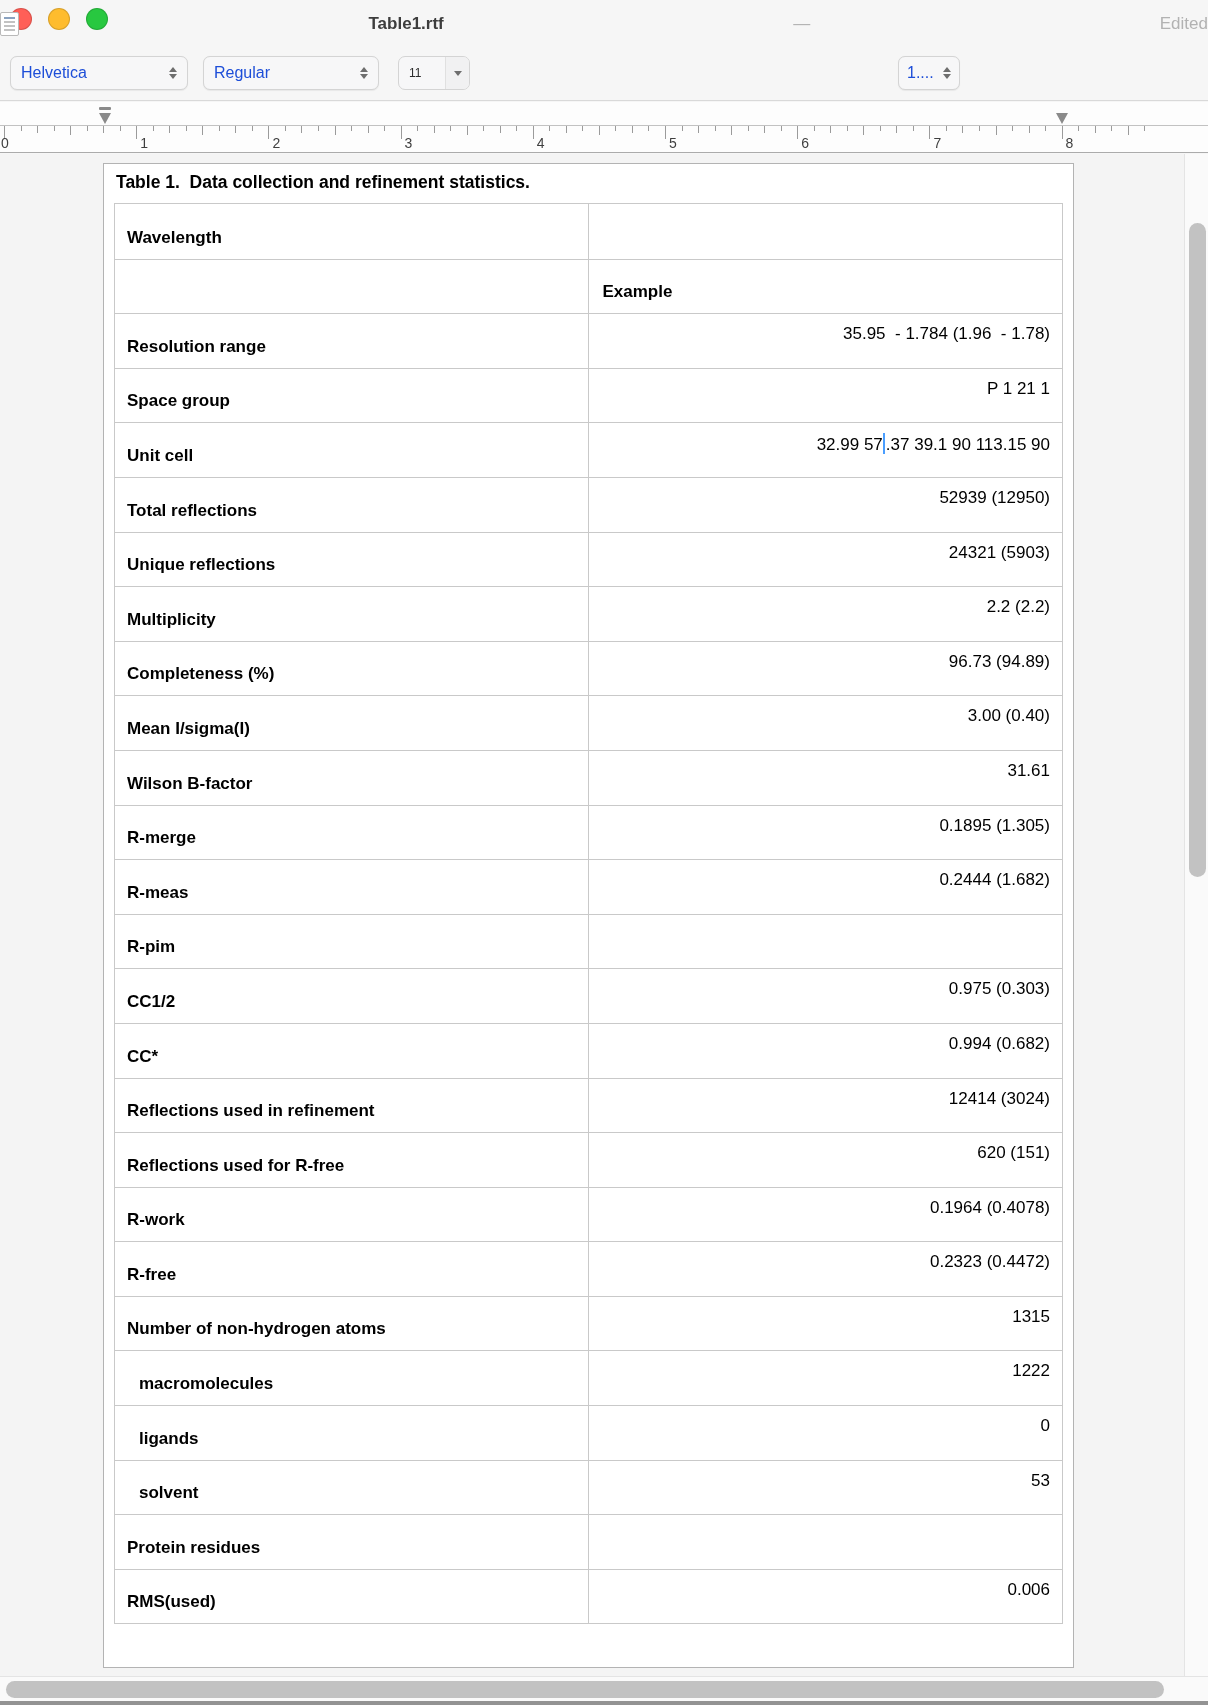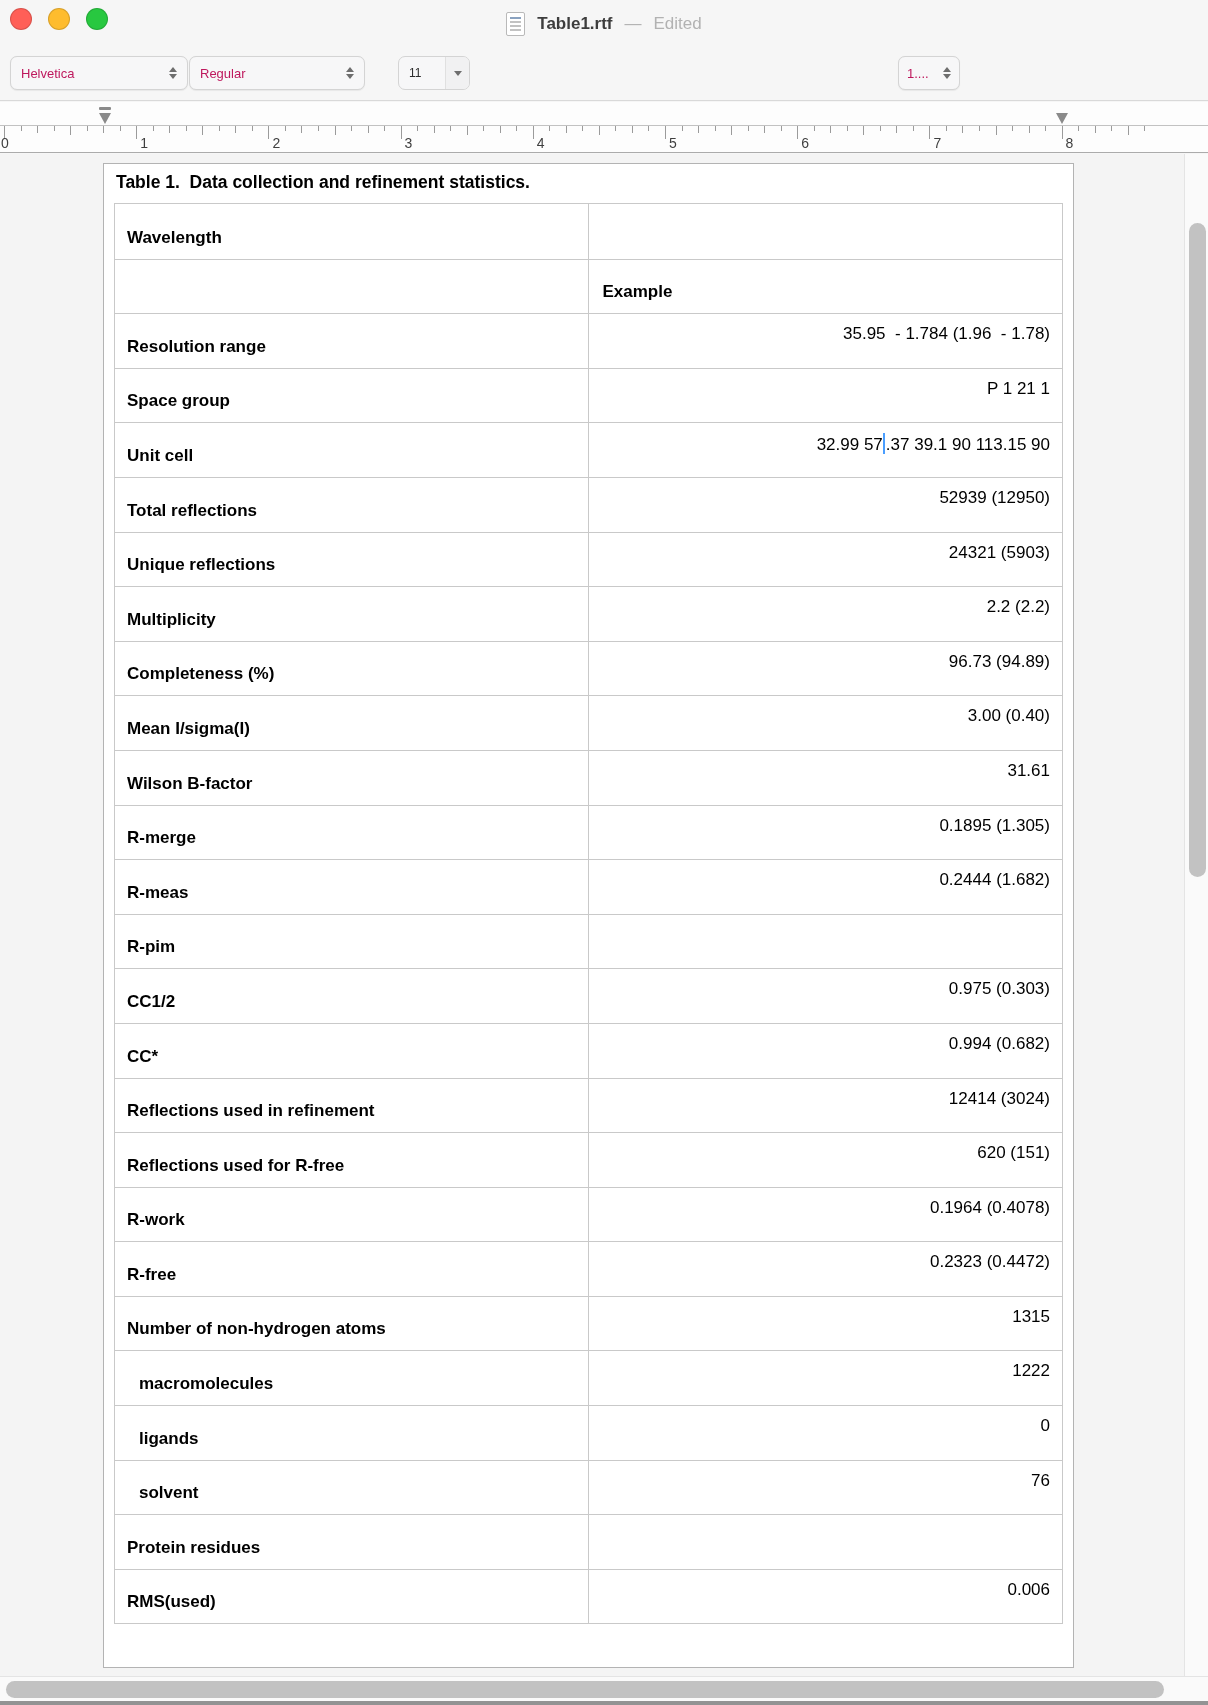--- a/index.html
+++ b/index.html
@@ -6,30 +6,30 @@
   *{box-sizing:border-box;font-family:"Liberation Sans",sans-serif;}
   .window{position:relative;width:1208px;height:1705px;background:#f6f6f6;overflow:hidden;}
 
   
   .titlebar{position:absolute;left:0;top:0;width:100%;height:48px;background:#f6f6f6;}
   .traffic{position:absolute;left:10px;top:8px;display:flex;gap:16px;}
   .tl{width:22px;height:22px;border-radius:50%;display:inline-block;border:0.5px solid rgba(0,0,0,.15);}
   .tl.red{background:#ff5f57;}
   .tl.yellow{background:#febc2e;}
   .tl.green{background:#28c840;}
-  .title-group{position:absolute;left:0;top:0;width:100%;height:48px;display:flex;align-items:center;justify-content:center;gap:12px;}
+  .title-group{position:absolute;left:0;top:0;width:100%;height:48px;display:flex;align-items:center;justify-content:space-between;gap:12px;}
   .doc-icon{position:relative;width:19px;height:24px;background:#fff;border:1px solid #b9b9b9;border-radius:2px;}
   .doc-icon:before{content:"";position:absolute;left:3px;top:4px;width:11px;height:2px;background:#8aa2c0;box-shadow:0 4px 0 #c2c2c2,0 8px 0 #c2c2c2,0 12px 0 #c2c2c2;}
   .doc-title{font-size:17px;font-weight:bold;color:#3d3d3d;}
   .doc-status-sep,.doc-status{font-size:17px;color:#b2b2b2;}
 
   
   .toolbar{position:absolute;left:0;top:48px;width:100%;height:53px;background:#f6f6f6;border-bottom:1px solid #d9d9d9;}
   .combo{position:absolute;top:8px;height:34px;background:#f7f7f8;border:1px solid #d4d4d4;border-radius:7px;display:flex;align-items:center;padding:0 10px;box-shadow:0 0.5px 1px rgba(0,0,0,.06);}
-  .combo .cv{font-size:13px;color:#be185d;flex:1;}
+  .combo .cv{font-size:16px;color:#1d4ed8;flex:1;}
   .updown{display:flex;flex-direction:column;gap:2px;margin-left:8px;}
   .updown i{width:0;height:0;border-left:4px solid transparent;border-right:4px solid transparent;}
   .updown i.up{border-bottom:5px solid #6e6e6e;}
   .updown i.dn{border-top:5px solid #6e6e6e;}
   .chev-dn{width:0;height:0;border-left:4px solid transparent;border-right:4px solid transparent;border-top:5px solid #6e6e6e;}
   .sizebox{position:absolute;top:8px;left:398px;width:72px;height:34px;background:#f7f7f8;border:1px solid #d4d4d4;border-radius:7px;display:flex;align-items:center;padding-left:10px;}
   .sizebox .cv{font-size:12px;color:#2d2d2d;flex:1;}
   .sizebox .ddbtn{width:24px;height:32px;border-left:1px solid #e0e0e0;display:flex;align-items:center;justify-content:center;background:#f1f1f2;border-radius:0 6px 6px 0;}
   .colorwell{position:absolute;left:494px;top:59px;width:28px;height:28px;border-radius:6px;background:#000;border:3px solid #fff;outline:1px solid #cfcfcf;}
   .bgcolorbtn{position:absolute;left:541px;top:59px;width:36px;height:29px;background:#fff;border:1px solid #d4d4d4;border-radius:5px;display:flex;align-items:center;justify-content:center;font-style:italic;font-size:17px;color:#111;}
@@ -99,21 +99,21 @@
   </div>
 
   <div class="toolbar">
     <div class="combo" style="left:10px;width:178px;">
       <span class="cv">Helvetica</span>
       <span class="updown">
           <i class="up"></i>
           <i class="dn"></i>
         </span>
     </div>
-    <div class="combo" style="left:189px;width:176px;">
+    <div class="combo" style="left:203px;width:176px;">
       <span class="cv">Regular</span>
       <span class="updown">
           <i class="up"></i>
           <i class="dn"></i>
         </span>
     </div>
     <div class="sizebox">
       <span class="cv">11</span>
       <span class="ddbtn">
           <span class="chev-dn"></span>
@@ -450,21 +450,21 @@
             </div>
             <div class="tcell vcell">
               <span class="val">0</span>
             </div>
           </div>
           <div class="trow">
             <div class="tcell lcell">
               <span class="lbl indent">solvent</span>
             </div>
             <div class="tcell vcell">
-              <span class="val">76</span>
+              <span class="val">53</span>
             </div>
           </div>
           <div class="trow">
             <div class="tcell lcell">
               <span class="lbl">Protein residues</span>
             </div>
           </div>
           <div class="trow">
             <div class="tcell lcell">
               <span class="lbl">RMS(used)</span>

